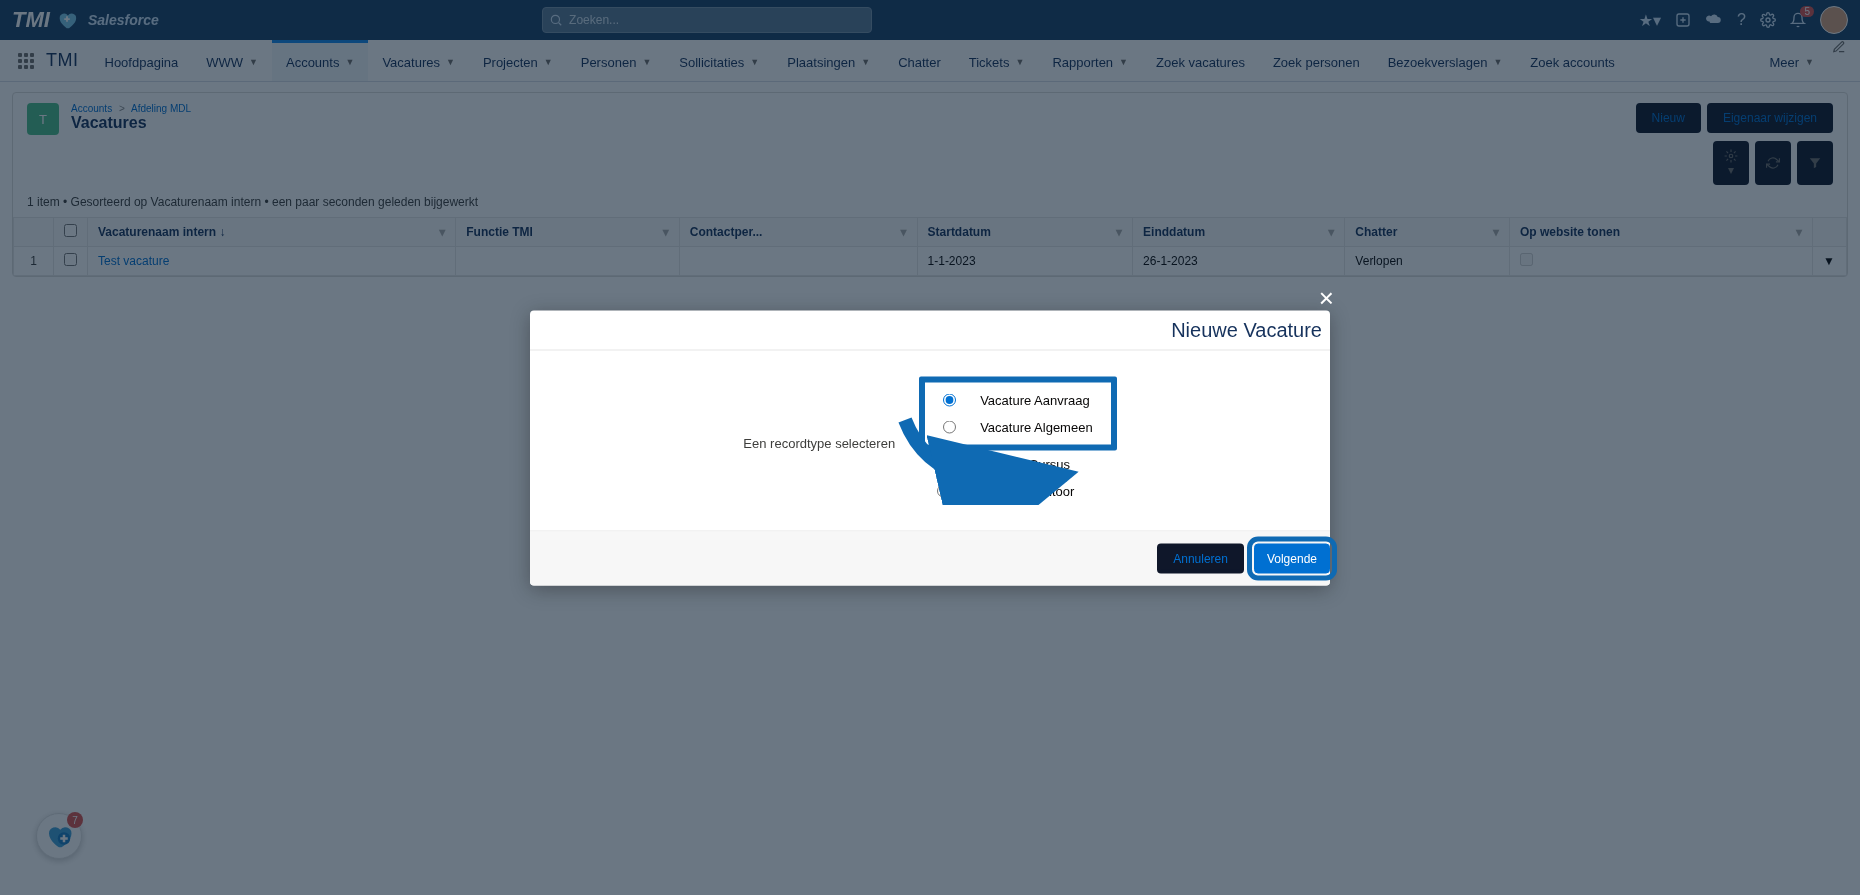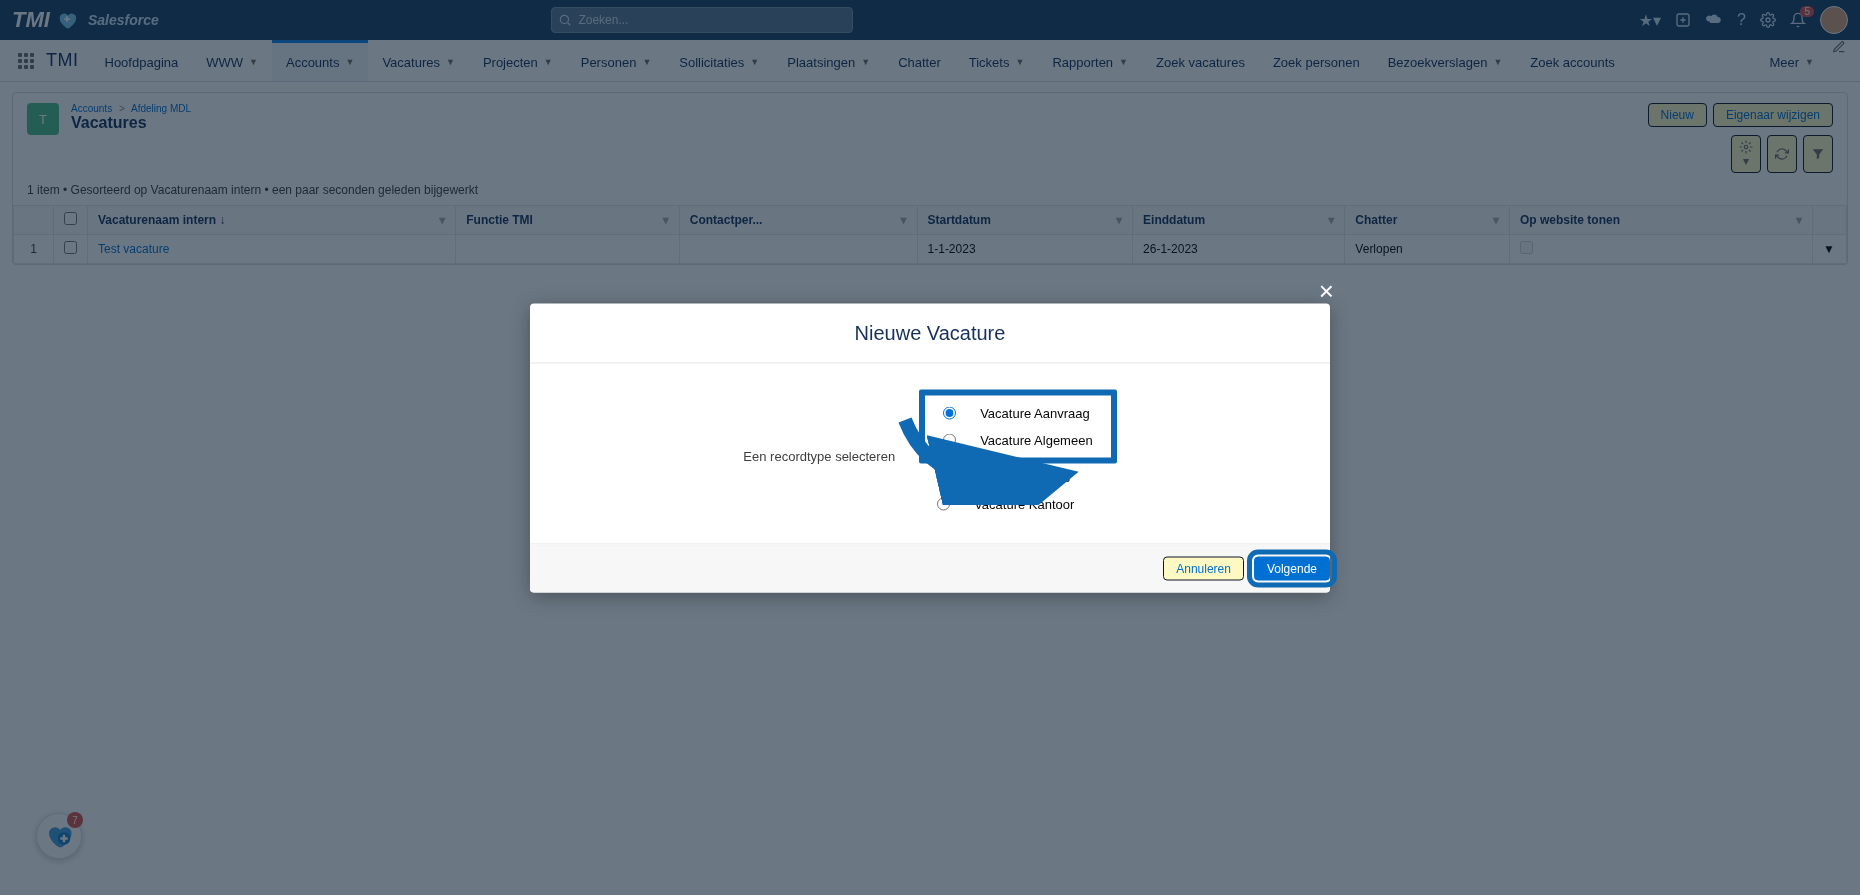--- a/index.html
+++ b/index.html
@@ -4,21 +4,21 @@
 <style>
   *{box-sizing:border-box;margin:0;padding:0}
   html,body{height:100%}
   body{font-family:"Salesforce Sans",Arial,Helvetica,sans-serif;font-size:13px;color:#080707;background:#fff;overflow:hidden}
   a{color:#0070d2;text-decoration:none}
 
   
   .global-header{height:40px;background:#1a4166;display:flex;align-items:center;padding:0 12px;color:#fff}
   .brand{display:flex;align-items:center;gap:6px;font-weight:700;font-size:22px;font-style:italic}
   .brand-sub{font-size:14px;margin-left:4px;color:#cfe4f8}
-  .global-search{margin:15px auto;width:302px;position:relative}
+  .global-search{margin:15px auto;width:330px;position:relative}
   .global-search input{width:100%;height:26px;background:#5b7a96;border:1px solid #7893ab;border-radius:4px;padding:0 8px 0 26px;color:#fff;font-size:12px}
   .global-search input::placeholder{color:#cfe0ee}
   .global-search .srch-ic{position:absolute;left:7px;top:50%;transform:translateY(-50%);color:#cfe4f8}
   .global-actions{margin-left:auto;display:flex;align-items:center;gap:14px}
   .global-actions .ga-ic{color:#cfe4f8;cursor:pointer;font-size:16px;position:relative}
   .bell-badge{position:absolute;top:-6px;right:-8px;background:#d9534f;color:#fff;font-size:10px;border-radius:8px;padding:0 4px}
   .avatar-img{width:28px;height:28px;border-radius:50%;background:#d8a17c;border:1px solid #fff}
 
   
   .app-nav{height:42px;background:#fff;border-bottom:1px solid #d8dde6;display:flex;align-items:stretch;padding-left:6px}
@@ -35,42 +35,42 @@
 
   
   .page-card{margin:10px 12px 0;border:1px solid #dddbda;border-radius:4px;background:#fff}
   .ph{display:flex;padding:10px 14px;align-items:flex-start;gap:12px}
   .obj-icon{width:32px;height:32px;background:#4cbf8b;border-radius:4px;display:flex;align-items:center;justify-content:center;color:#fff}
   .ph-title h1{font-size:16px;font-weight:700;color:#16325c}
   .breadcrumb{font-size:10px;color:#0070d2}
   .breadcrumb .sep{color:#888;margin:0 4px}
   .ph-actions{margin-left:auto;display:flex;gap:8px;flex-direction:column;align-items:flex-end}
   .btn-row{display:flex;gap:6px}
-  .slds-btn{background:#fef9c3;border:1px solid #0f172a;border-radius:4px;padding:4px 12px;font-size:12px;color:#0070d2;cursor:pointer}
+  .slds-btn{background:#0f172a;border:4px solid #0f172a;border-radius:4px;padding:4px 12px;font-size:12px;color:#0070d2;cursor:pointer}
   .slds-btn.icon{padding:4px 7px;color:#706e6b}
   .list-meta{padding:0 14px 8px;color:#3e3e3c;font-size:12px}
 
   
   .tbl{width:100%;border-top:1px solid #dddbda;border-collapse:collapse}
   .tbl th,.tbl td{border:1px solid #e5e5e5;padding:6px 10px;text-align:left;font-size:12px}
   .tbl th{background:#fafaf9;font-weight:700;color:#16325c;position:relative}
   .tbl th .col-dd{float:right;color:#aaa}
   .tbl td.num{text-align:center;color:#3e3e3c;width:40px}
   .tbl input[type=checkbox]{cursor:pointer}
   .row-menu{text-align:center;width:34px}
 
   
   .assist{position:fixed;left:36px;bottom:36px;width:46px;height:46px;border-radius:50%;background:#fff;border:1px solid #e0e0e0;display:flex;align-items:center;justify-content:center;box-shadow:0 2px 6px rgba(0,0,0,.2)}
   .assist-badge{position:absolute;top:-2px;right:-2px;background:#d9534f;color:#fff;font-size:10px;border-radius:50%;width:16px;height:16px;display:flex;align-items:center;justify-content:center}
 
   
   .backdrop{position:fixed;inset:0;background:rgba(8,29,49,.6);z-index:100}
   .modal{position:fixed;z-index:110;left:50%;top:50%;transform:translate(-50%,-50%);width:800px;background:#fff;border-radius:4px;box-shadow:0 4px 20px rgba(0,0,0,.3)}
   .modal-close{position:absolute;right:-4px;top:-28px;color:#fff;font-size:26px;cursor:pointer}
-  .modal-header{padding:18px;text-align:center;font-size:20px;color:#16325c;border-bottom:1px solid #e5e5e5}
+  .modal-header{padding:8px;text-align:right;font-size:20px;color:#16325c;border-bottom:1px solid #e5e5e5}
   .modal-body{padding:26px 60px;border-bottom:1px solid #e5e5e5;display:flex;gap:24px;align-items:center;justify-content:center}
   .rt-label{font-size:13px;color:#3e3e3c;padding-top:6px}
   .rt-options{display:flex;flex-direction:column}
   .rt-opt{display:flex;align-items:center;gap:24px;padding:6px 18px;font-size:13px}
   .rt-opt input{accent-color:#0070d2}
   .highlight-box{border:6px solid #0f6ab3;border-radius:2px;padding:4px 0}
   .modal-footer{padding:12px 0;display:flex;justify-content:flex-end;gap:10px;background:#f7f7f7;border-radius:0 0 4px 4px}
   .btn-brand{background:#0070d2;color:#fff;border:1px solid #0070d2}
   .btn-emph{outline:5px solid #0f6ab3;outline-offset:2px}
 

